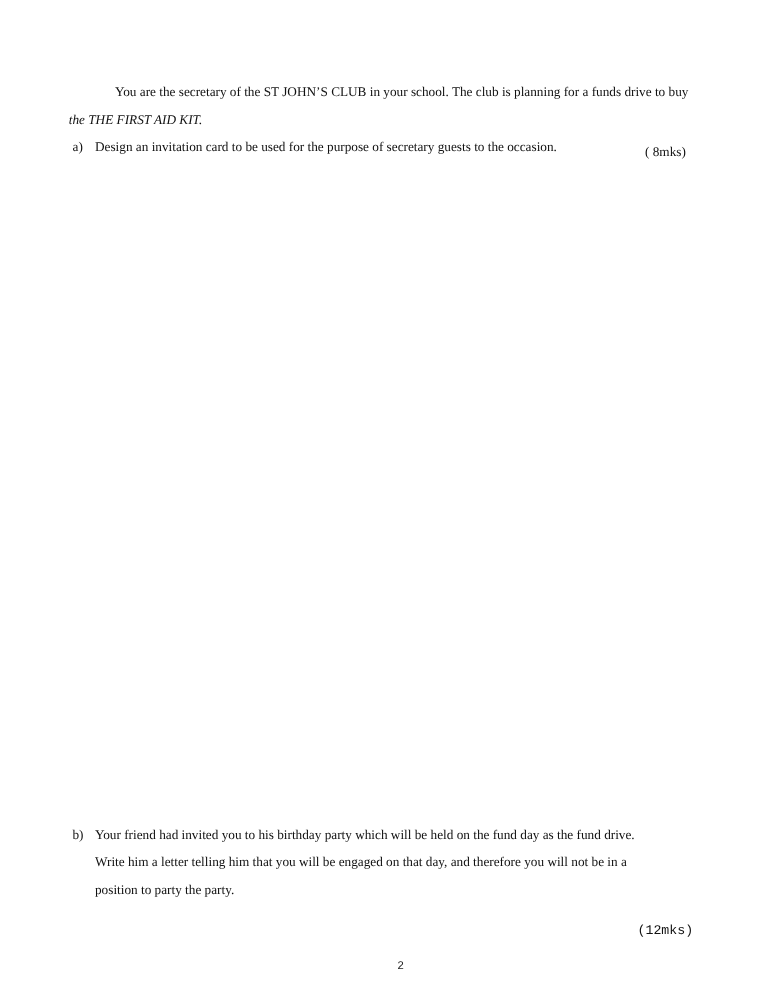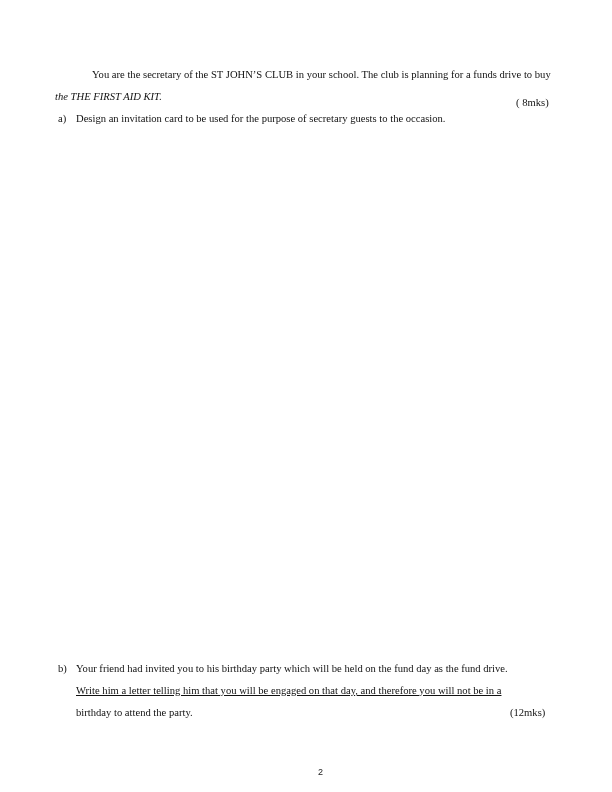--- a/index.html
+++ b/index.html
@@ -12,26 +12,26 @@
 <body>
 
 <div>
   <div class="line" style="left:55px; top:68px;margin-left:37px;">You are the secretary of the ST JOHN’S CLUB in your school. The club is planning for a funds drive to buy</div>
   <div class="line" style="left:55px; top:90px;font-style:italic;">the THE FIRST AID KIT.</div>
 </div>
 
 <div>
   <div class="line" style="left:58px; top:112px;">a)</div>
   <div class="line" style="left:76px; top:112px;">Design an invitation card to be used for the purpose of secretary guests to the occasion.</div>
-  <div class="line" style="left:516px; top:96px;text-align:right;">( 8mks)</div>
+  <div class="line" style="left:516px; top:116px;text-align:right;">( 8mks)</div>
 </div>
 
 <div style="position:absolute; left:55px; top:135px; width:500px; height:515px;"></div>
 
 <div>
   <div class="line" style="left:58px; top:662px;">b)</div>
   <div class="line" style="left:76px; top:662px;">Your friend had invited you to his birthday party which will be held on the fund day as the fund drive.</div>
-  <div class="line" style="left:76px; top:684px;text-decoration:underline;">Write him a letter telling him that you will be engaged on that day, and therefore you will not be in a</div>
-  <div class="line" style="left:76px; top:706px;">birthday to attend the party.</div>
-  <div class="line" style="left:510px; top:706px;">(12mks)</div>
+  <div class="line" style="left:76px; top:684px;">Write him a letter telling him that you will be engaged on that day, and therefore you will not be in a</div>
+  <div class="line" style="left:76px; top:706px;">position to party the party.</div>
+  <div class="line" style="left:510px; top:739px;font-family:Liberation Mono, monospace;">(12mks)</div>
 </div>
 
 <div class="num" style="left:318px; top:767px;">2</div>
 
 </body></html>

